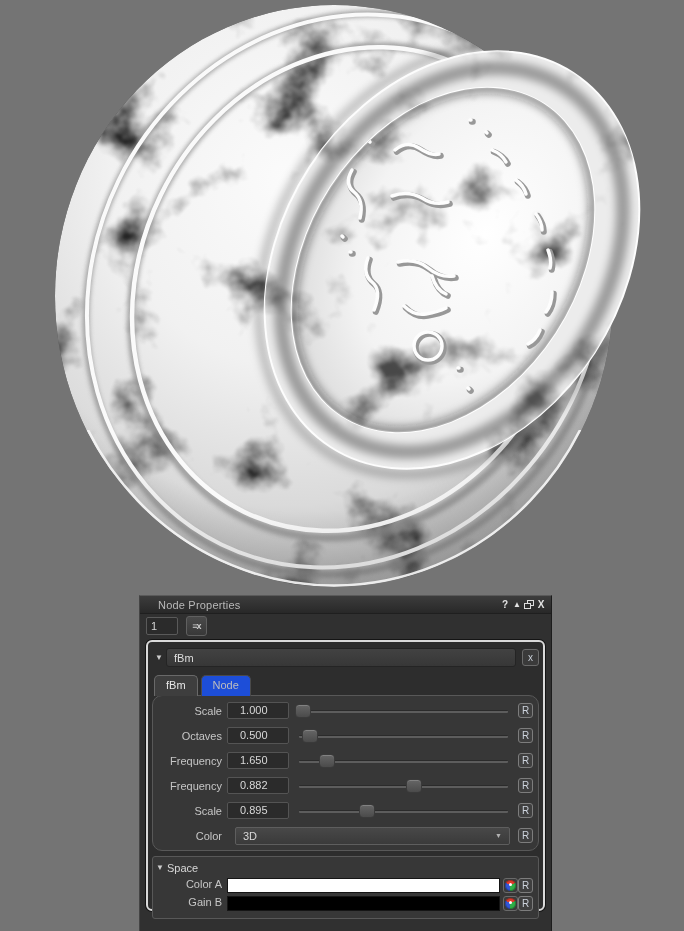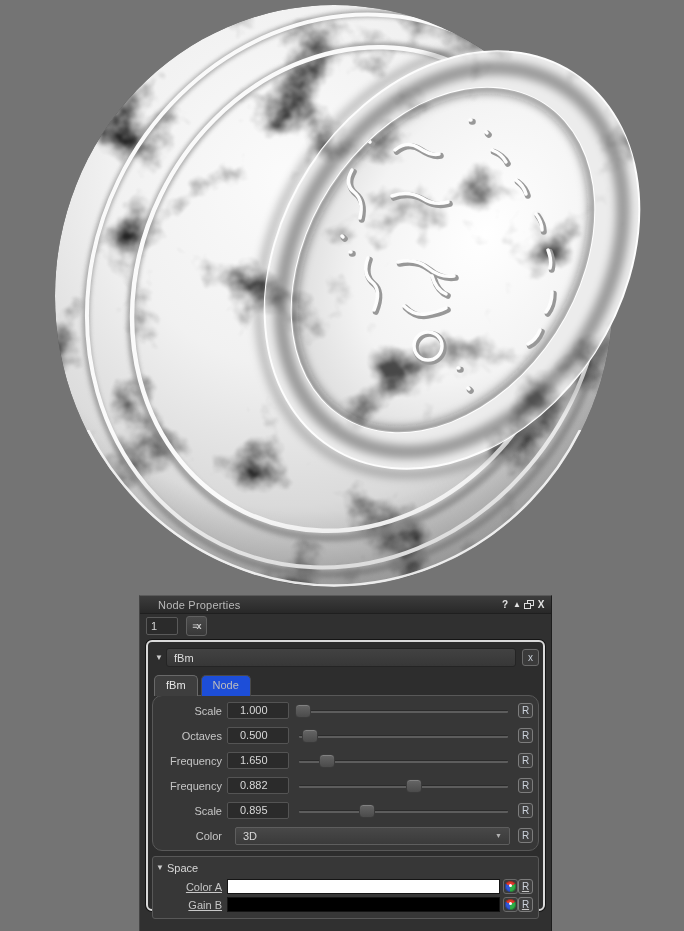--- a/index.html
+++ b/index.html
@@ -92,21 +92,21 @@
     flex:1;height:18px;margin:0 8px;box-sizing:border-box;display:flex;align-items:center;
     background:linear-gradient(#484848,#3a3a3a);border:1px solid #5e5e5e;border-radius:2px;
     color:#d8d8d8;padding:0 7px;text-align:right;
   }
   .dropdown .caret{margin-left:auto;color:#b2b2b2;font-size:7px;}
   .cbox{
     border:1px solid #585858;border-radius:3px;background:#373737;
     margin-top:5px;padding:1px 0 4px;
   }
   .chead{height:19px;display:flex;align-items:center;color:#d8d8d8;}
-  .crow{height:17px;display:flex;align-items:center;margin:1px 0;text-decoration:underline;}
+  .crow{height:17px;display:flex;align-items:flex-start;margin:1px 0;}
   .swatch{flex:1;height:15px;box-sizing:border-box;border:1px solid #151515;}
   .picker{
     width:15px;height:15px;box-sizing:border-box;margin-left:3px;flex:none;
     background:#3a3a3a;border:1px solid #6a6a6a;border-radius:3px;
     display:flex;align-items:center;justify-content:center;
   }
   .picker .rgb{
     width:11px;height:11px;border-radius:50%;
     background:conic-gradient(from 60deg,#2fae48 0 120deg,#3257d6 0 240deg,#e23a2c 0 360deg);
     box-shadow:inset 0 0 0 1px rgba(0,0,0,.25);position:relative;

